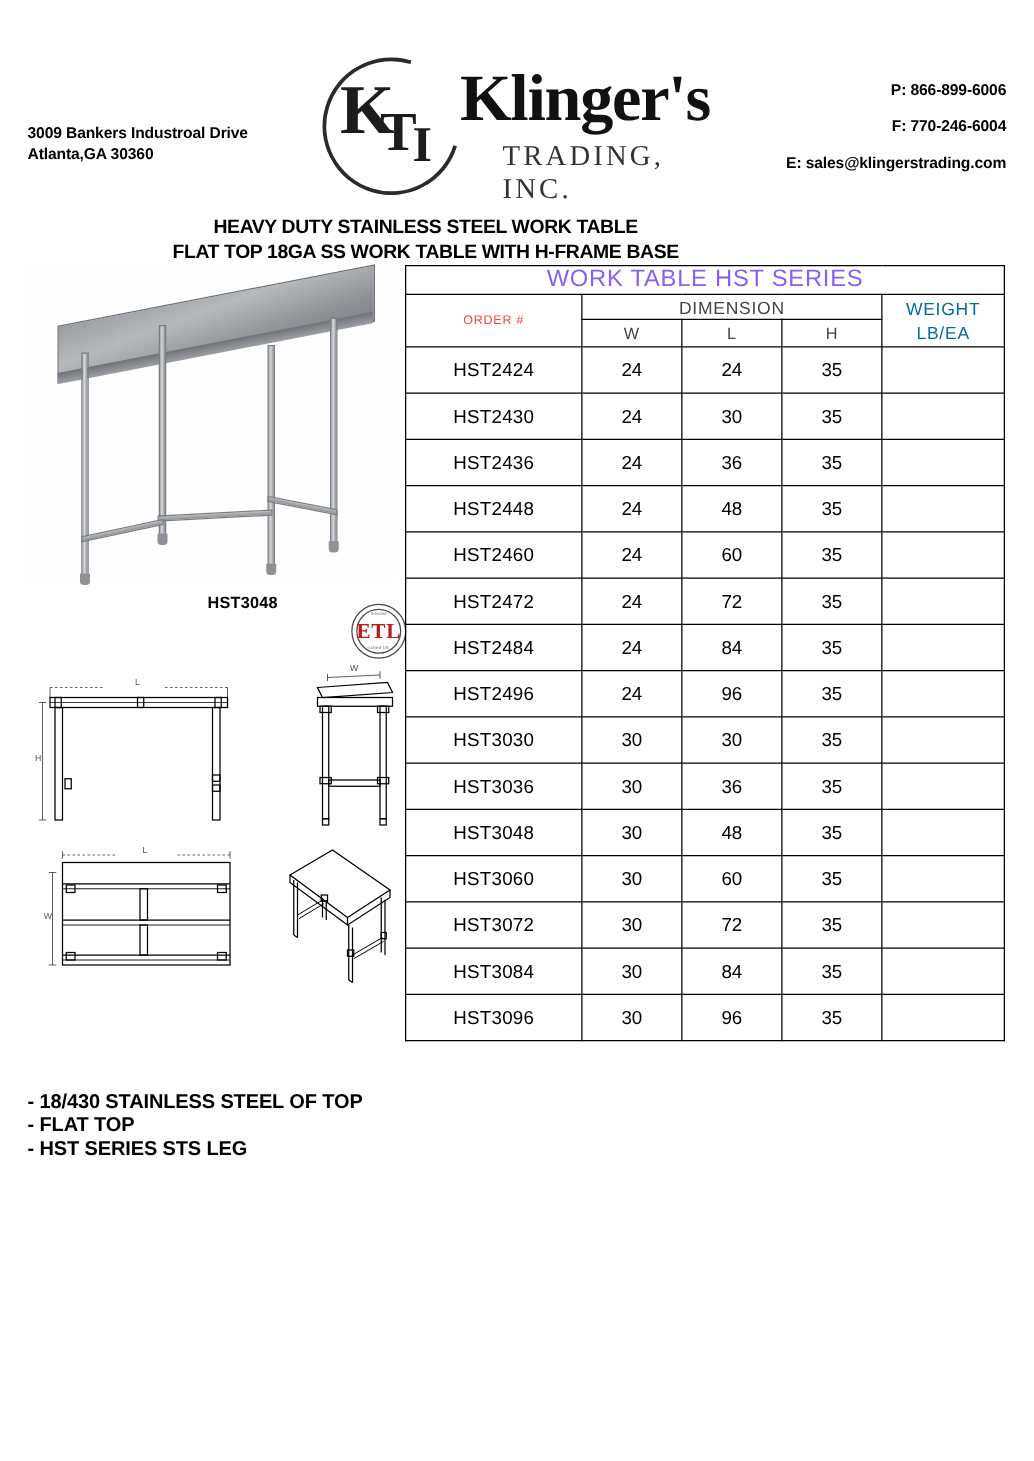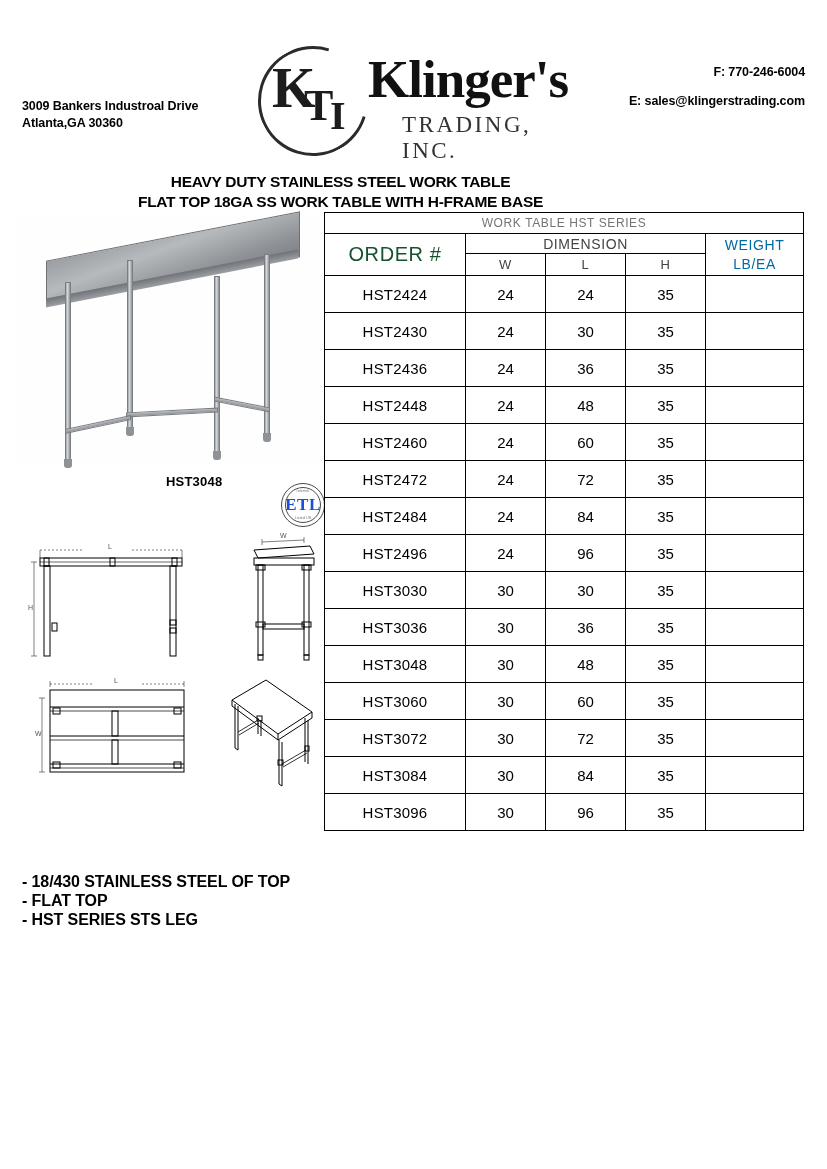--- a/index.html
+++ b/index.html
@@ -205,21 +205,21 @@
   }
   #etl-text {
     position: absolute;
     left: 0; top: 12px;
     width: 44px;
     text-align: center;
     font-family: "Liberation Serif", serif;
     font-size: 17px;
     font-weight: bold;
     letter-spacing: 0.5px;
-    color: #1d4ed8;
+    color: #b91c1c;
   }
   .etl-micro {
     position: absolute;
     width: 44px;
     text-align: center;
     font-size: 3.4px;
     color: #6a6a6a;
     letter-spacing: 0.2px;
   }
   #etl-micro-top { left: 0; top: 6px; }
@@ -252,27 +252,27 @@
   }
   #spec-table td, #spec-table th {
     border: 1.4px solid #000;
     text-align: center;
     vertical-align: middle;
     padding: 0;
     font-weight: normal;
   }
   .th-series {
     height: 20px;
-    font-size: 12px;
-    color: #737373;
+    font-size: 19px;
+    color: #8b5cf6;
     letter-spacing: 0.6px;
   }
   .th-order {
-    font-size: 20px;
-    color: #14532d;
+    font-size: 10px;
+    color: #ef4444;
     letter-spacing: 0.6px;
     height: 40px;
   }
   .th-dim {
     font-size: 14px;
     color: #444;
     letter-spacing: 0.6px;
     height: 19px;
   }
   .th-wt {
@@ -328,20 +328,21 @@
     <div id="logo-mono">
       <div id="logo-k">K</div>
       <div id="logo-t">T</div>
       <div id="logo-i">I</div>
     </div>
     <div id="logo-sub">TRADING, INC.</div>
     <div id="logo-name">Klinger's</div>
   </div>
 
   <div id="contact-block">
+    <div>P: 866-899-6006</div>
     <div>F: 770-246-6004</div>
     <div>E: sales@klingerstrading.com</div>
   </div>
 
 </div>
 
 <div id="title-block">
   <div>HEAVY DUTY STAINLESS STEEL WORK TABLE</div>
   <div>FLAT TOP 18GA SS WORK TABLE WITH H-FRAME BASE</div>
 </div>

